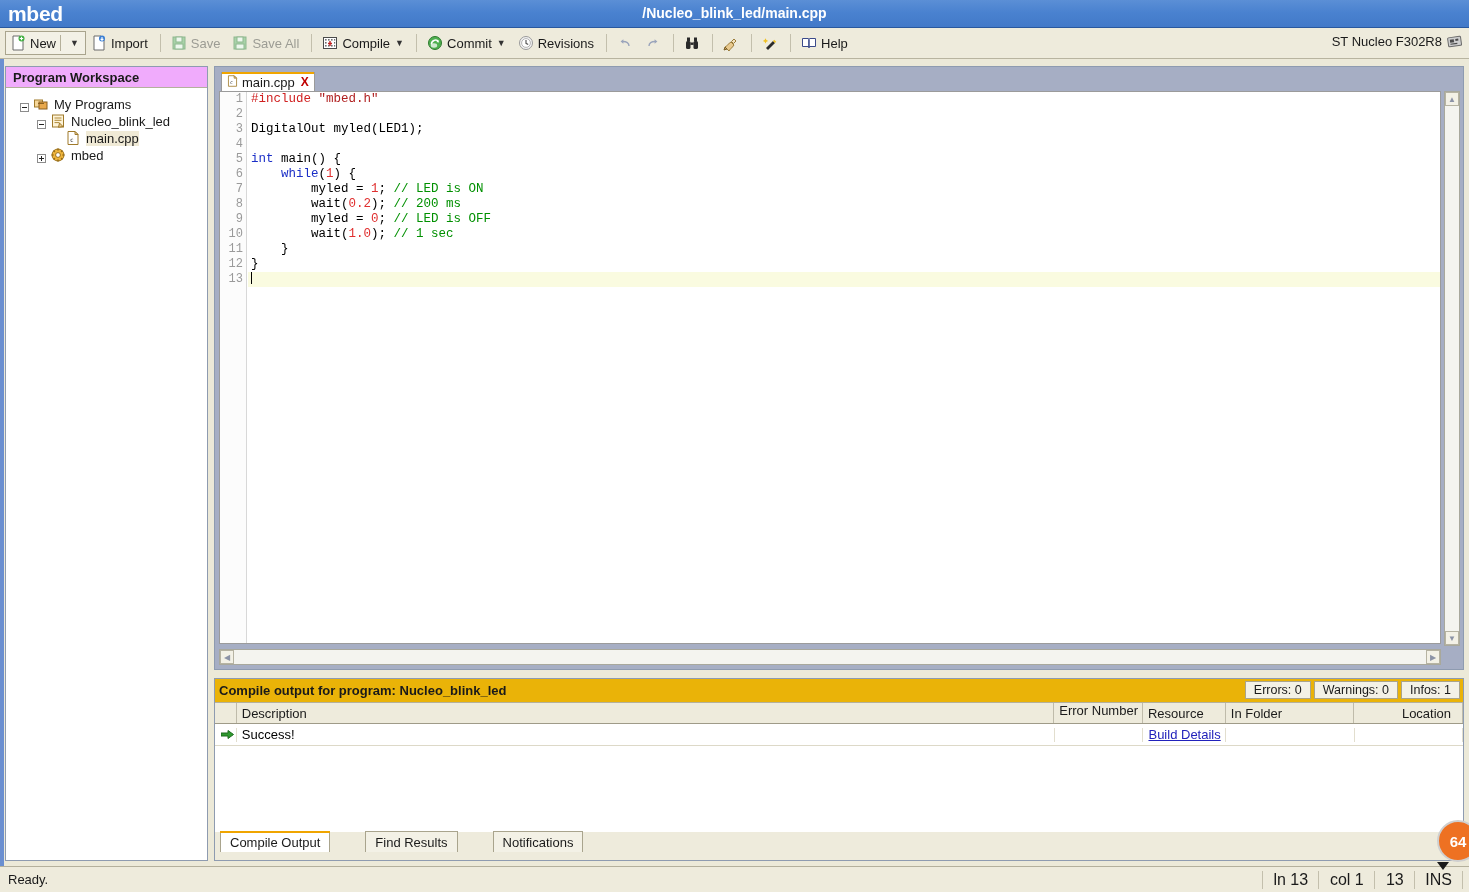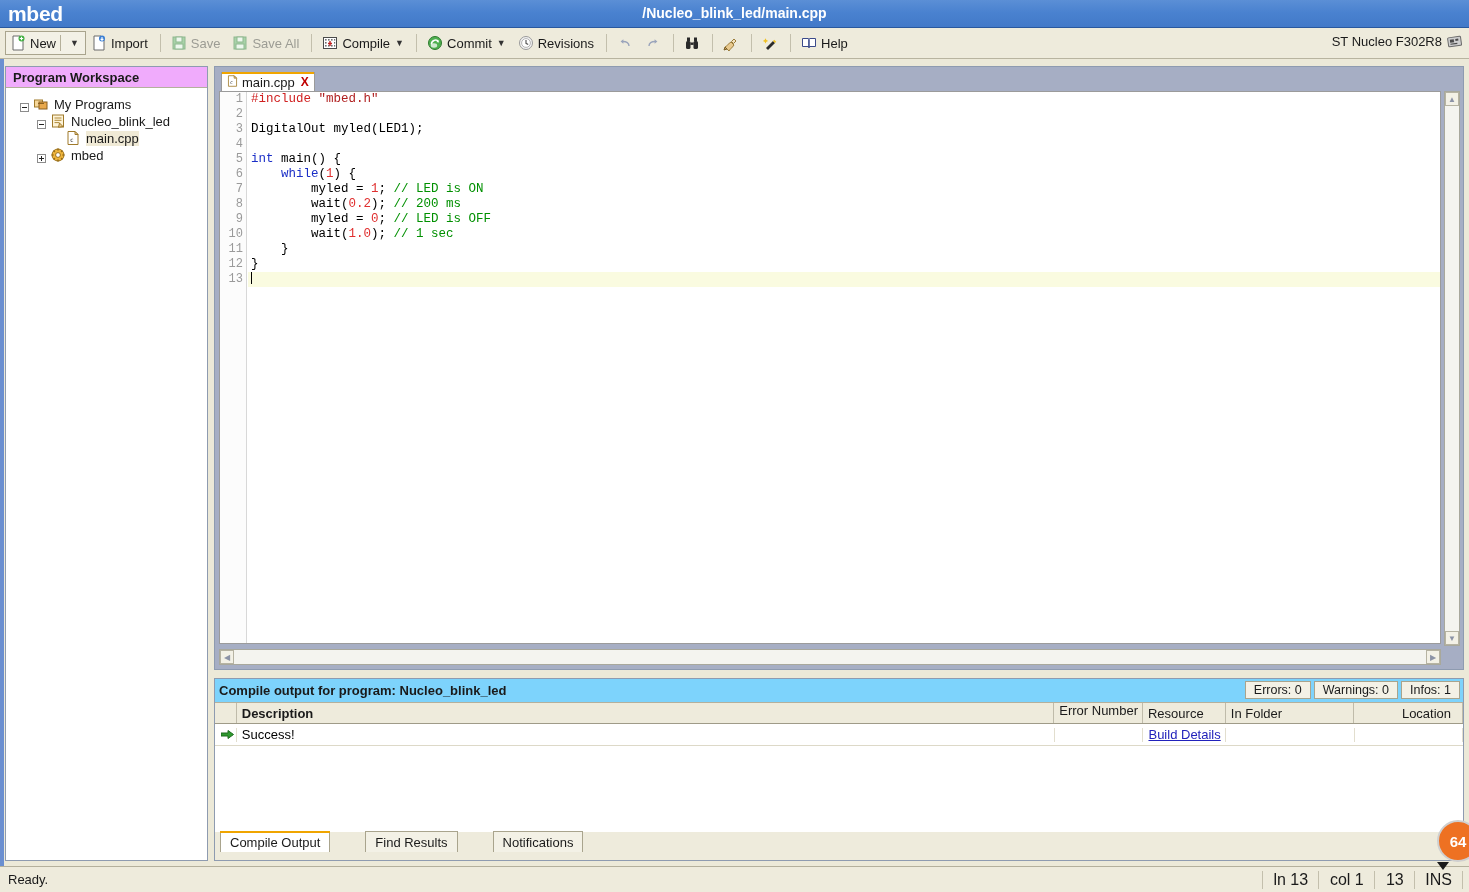--- a/index.html
+++ b/index.html
@@ -143,21 +143,21 @@
   }
   .vscroll .sb-btn { margin: 0 auto; }
   .hscroll .sb-btn { margin: 0; }
 
   
   .out-panel {
     position: absolute; left: 214px; top: 678px; width: 1250px; height: 183px;
     background: #eeebdc; border: 1px solid #8e9bb0;
   }
   .out-header {
-    position: relative; height: 24px; background: #7dd3fc;
+    position: relative; height: 24px; background: #eab308;
     border-bottom: 1px solid #b4b09c;
     display: flex; align-items: center;
   }
   .out-title { font-weight: bold; font-size: 13px; color: #1a1a1a; padding-left: 4px; }
   .counts { position: absolute; right: 3px; top: 2px; display: flex; gap: 3px; margin-left: 36px; }
   .count-box {
     border: 1px solid #a9a48d; background: #f3f1e6; padding: 1px 8px;
     font-size: 12.5px; color: #1a1a1a;
   }
   .grid-head {
@@ -531,21 +531,21 @@
       <div class="out-title">Compile output for program: Nucleo_blink_led</div>
       <div class="counts" id="counts">
           <div class="count-box">Errors: 0</div>
           <div class="count-box">Warnings: 0</div>
           <div class="count-box">Infos: 1</div>
         </div>
     </div>
 
     <div class="grid-head" id="grid-head">
         <div class="gh" style="width: 22px;"></div>
-        <div class="gh" style="width: 830px; font-weight: bold;">Description</div>
+        <div class="gh" style="width: 830px;">Description</div>
         <div class="gh clip" style="width: 90px;">Error Number</div>
         <div class="gh" style="width: 84px;">Resource</div>
         <div class="gh" style="width: 130px;">In Folder</div>
         <div class="gh" style="width: 110px; padding-left: 48px;">Location</div>
       </div>
     <div class="grid-body" id="grid-body">
         <div class="grow">
           <div class="gc" style="width: 22px; justify-content: center;">
             <svg width="13" height="11" viewBox="0 0 13 11">
               <path d="M0 4h7V1.5L12.5 5.5 7 9.5V7H0z" fill="#2f9a2f" stroke="#1d6b1d"></path>

